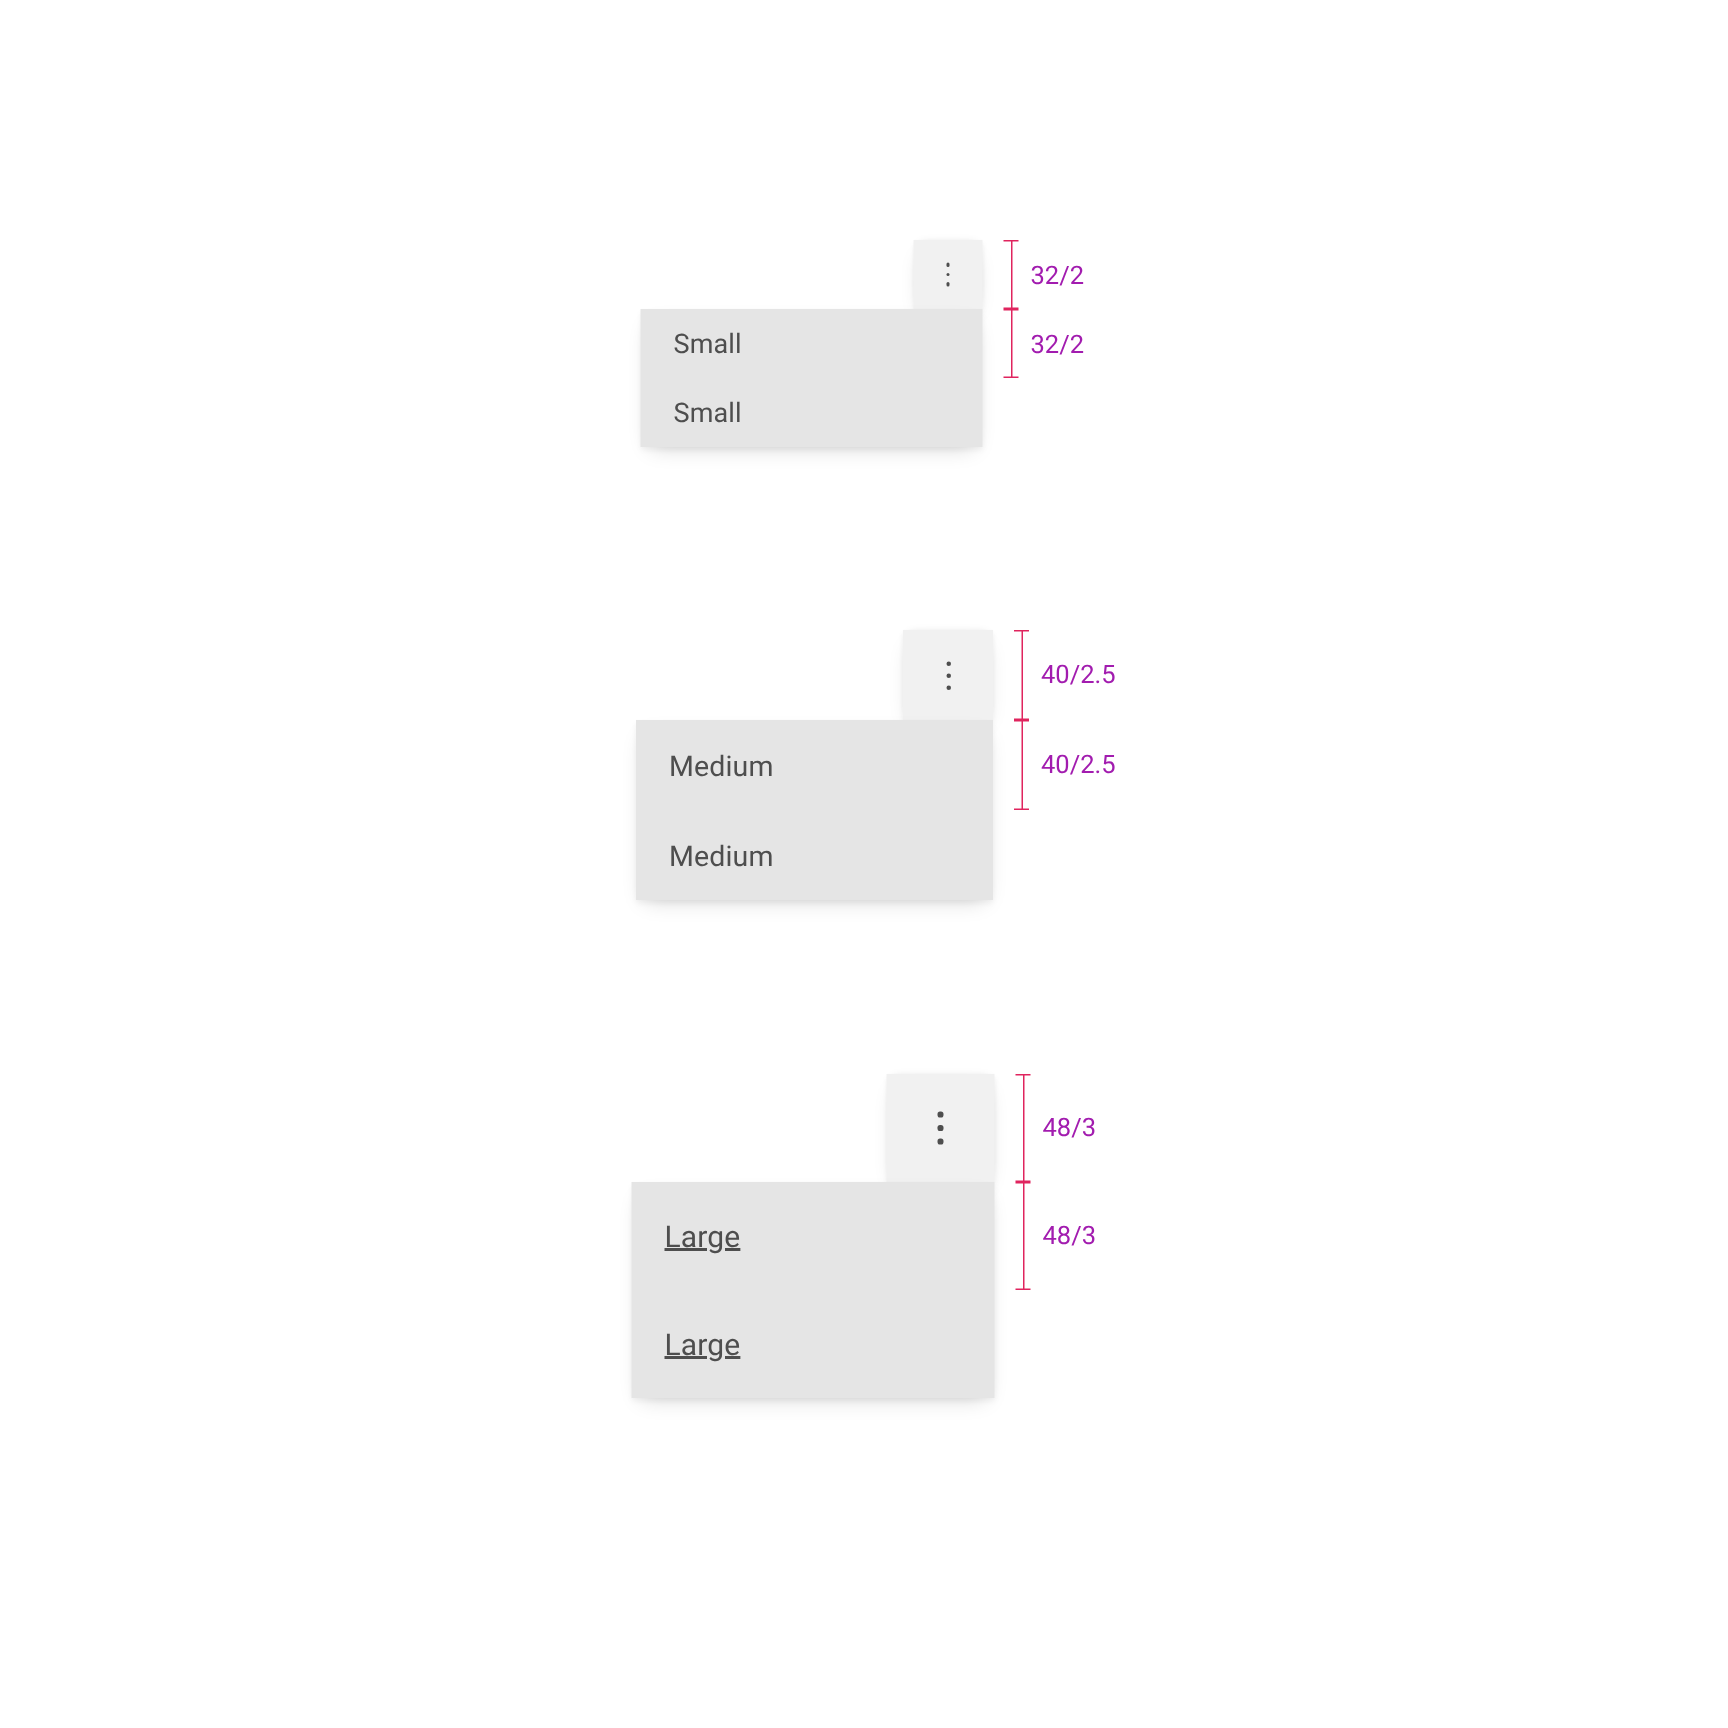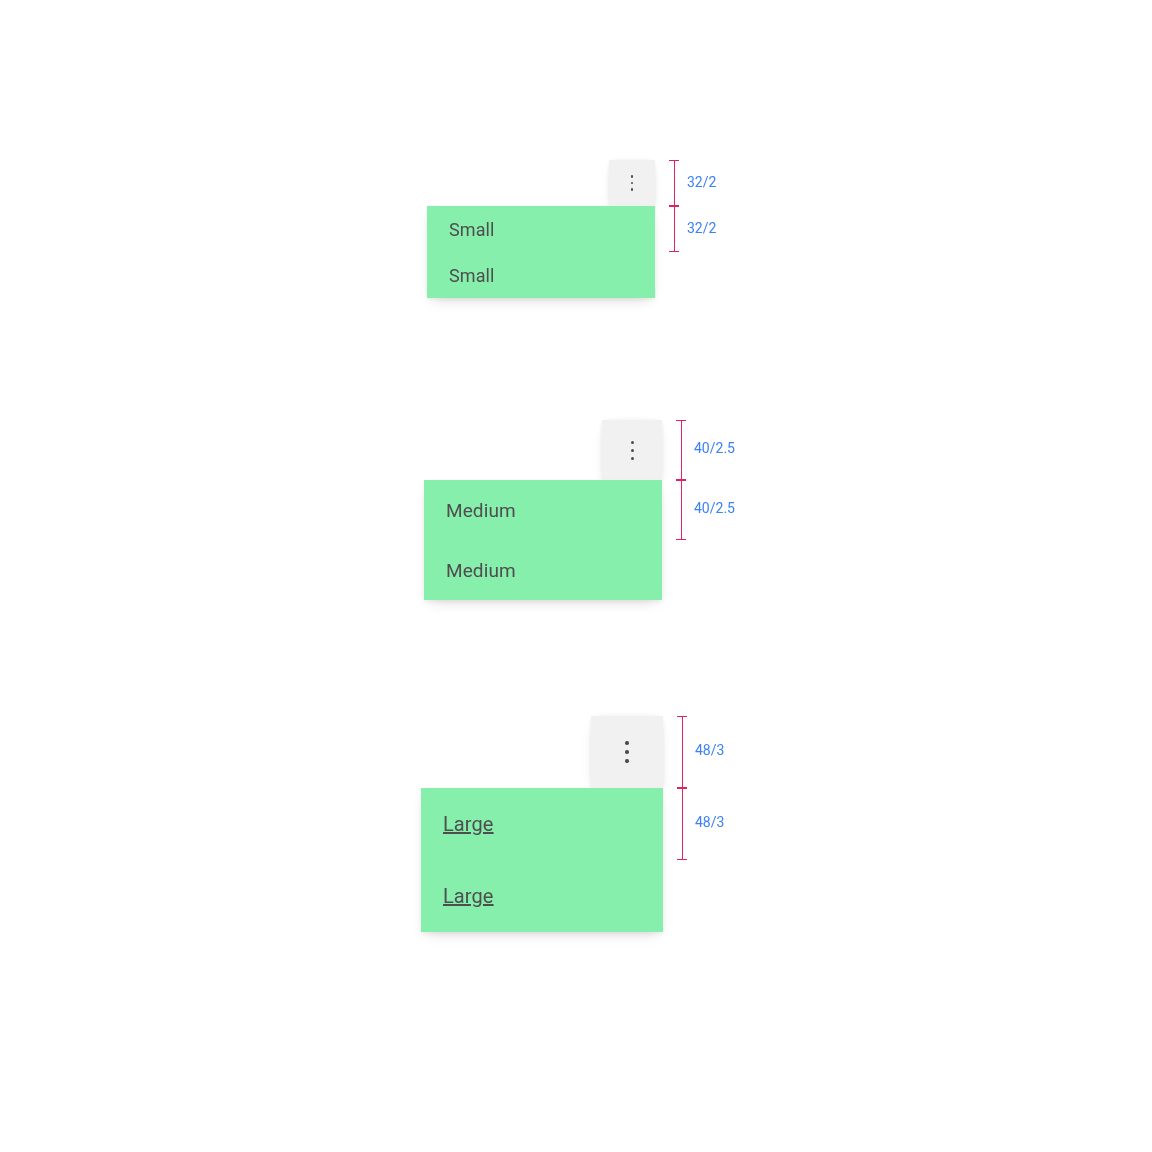--- a/index.html
+++ b/index.html
@@ -14,21 +14,21 @@
   .stage {
     position: relative;
     width: 1152px;
     height: 1152px;
   }
   .example {
     position: absolute;
   }
   .menu {
     position: relative;
-    background: #86efac;
+    background: #e5e5e5;
     box-shadow: 0 6px 14px -6px rgba(0,0,0,0.18), 0 2px 4px rgba(0,0,0,0.05);
   }
   
   .anchor {
     position: absolute;
     top: 0;
     right: 0;
     background: #f1f1f1;
     display: flex;
     align-items: center;
@@ -78,22 +78,22 @@
     left: 0;
     width: 10px;
     height: 1px;
     background: #e0245e;
   }
   .measure .bar .t { top: 0; }
   .measure .bar .b { bottom: 0; }
   .measure .lbl {
     position: absolute;
     left: 18px;
-    color: #3b82f6;
-    font-size: 14px;
+    color: #a21caf;
+    font-size: 17px;
     font-weight: 400;
     white-space: nowrap;
   }
 </style>
 </head>
 <body>
 
 <div class="stage">
 
   <div class="example" style="left:427px; top:206px;">

